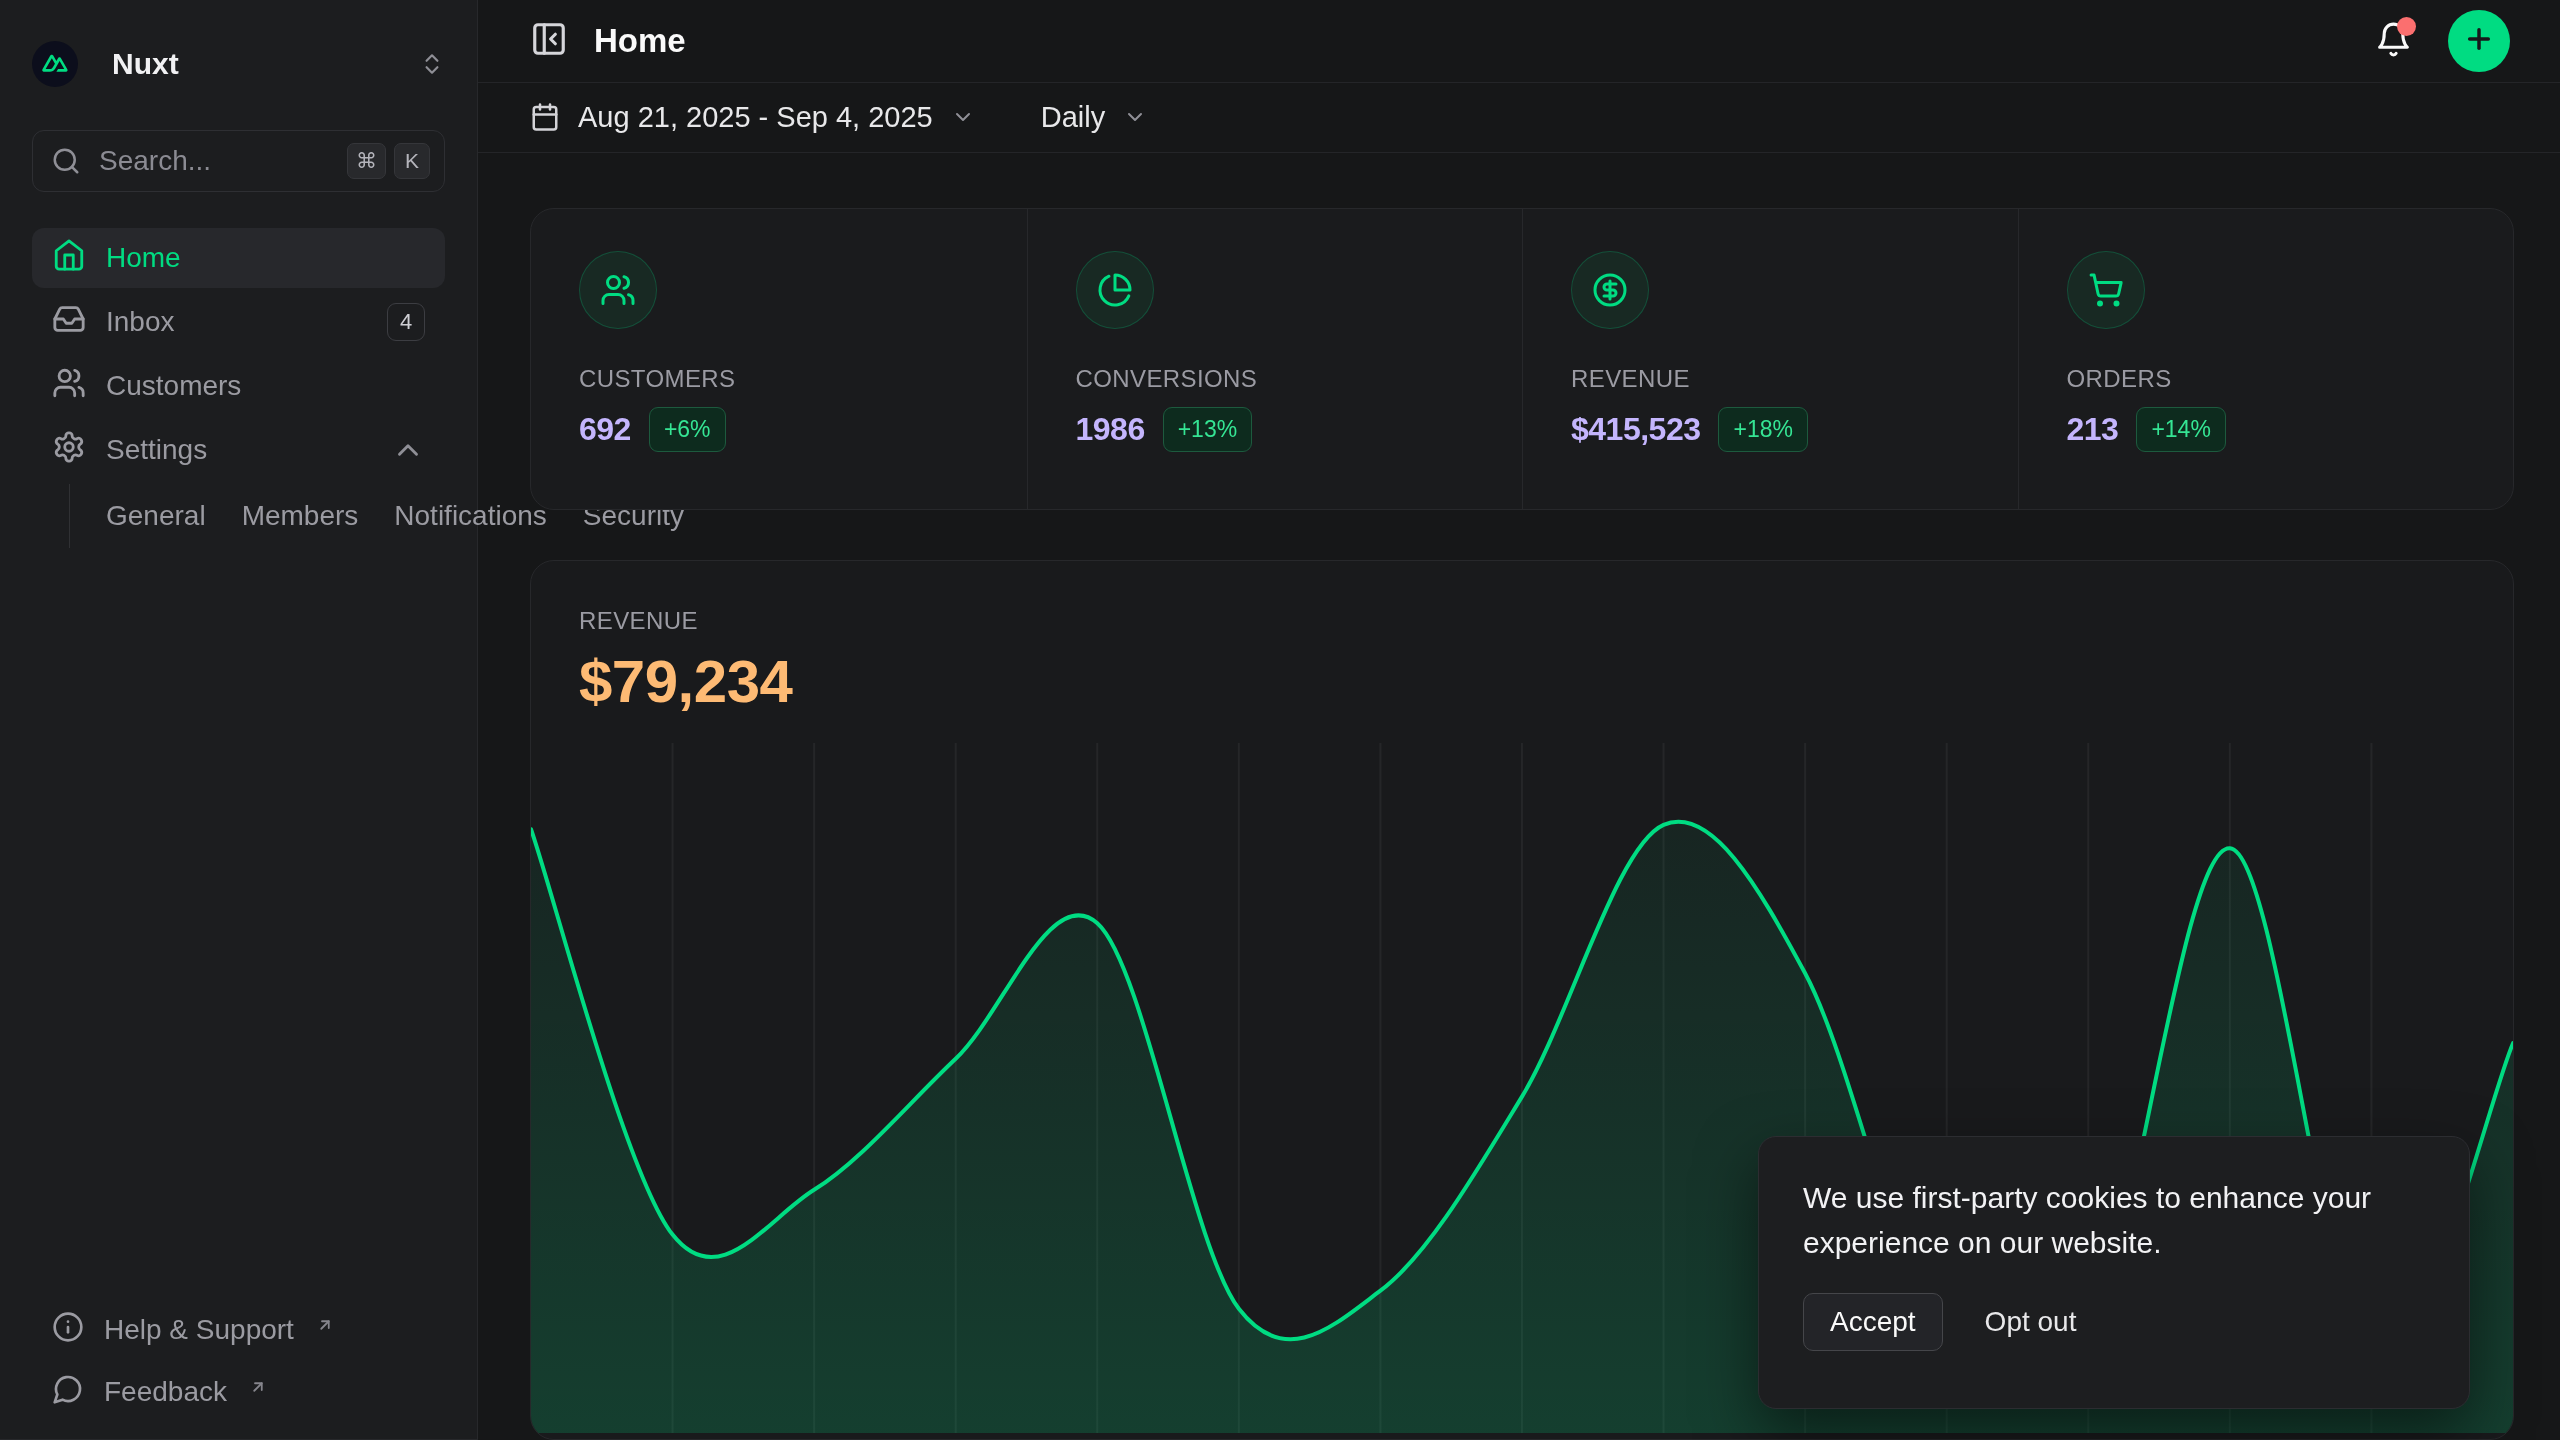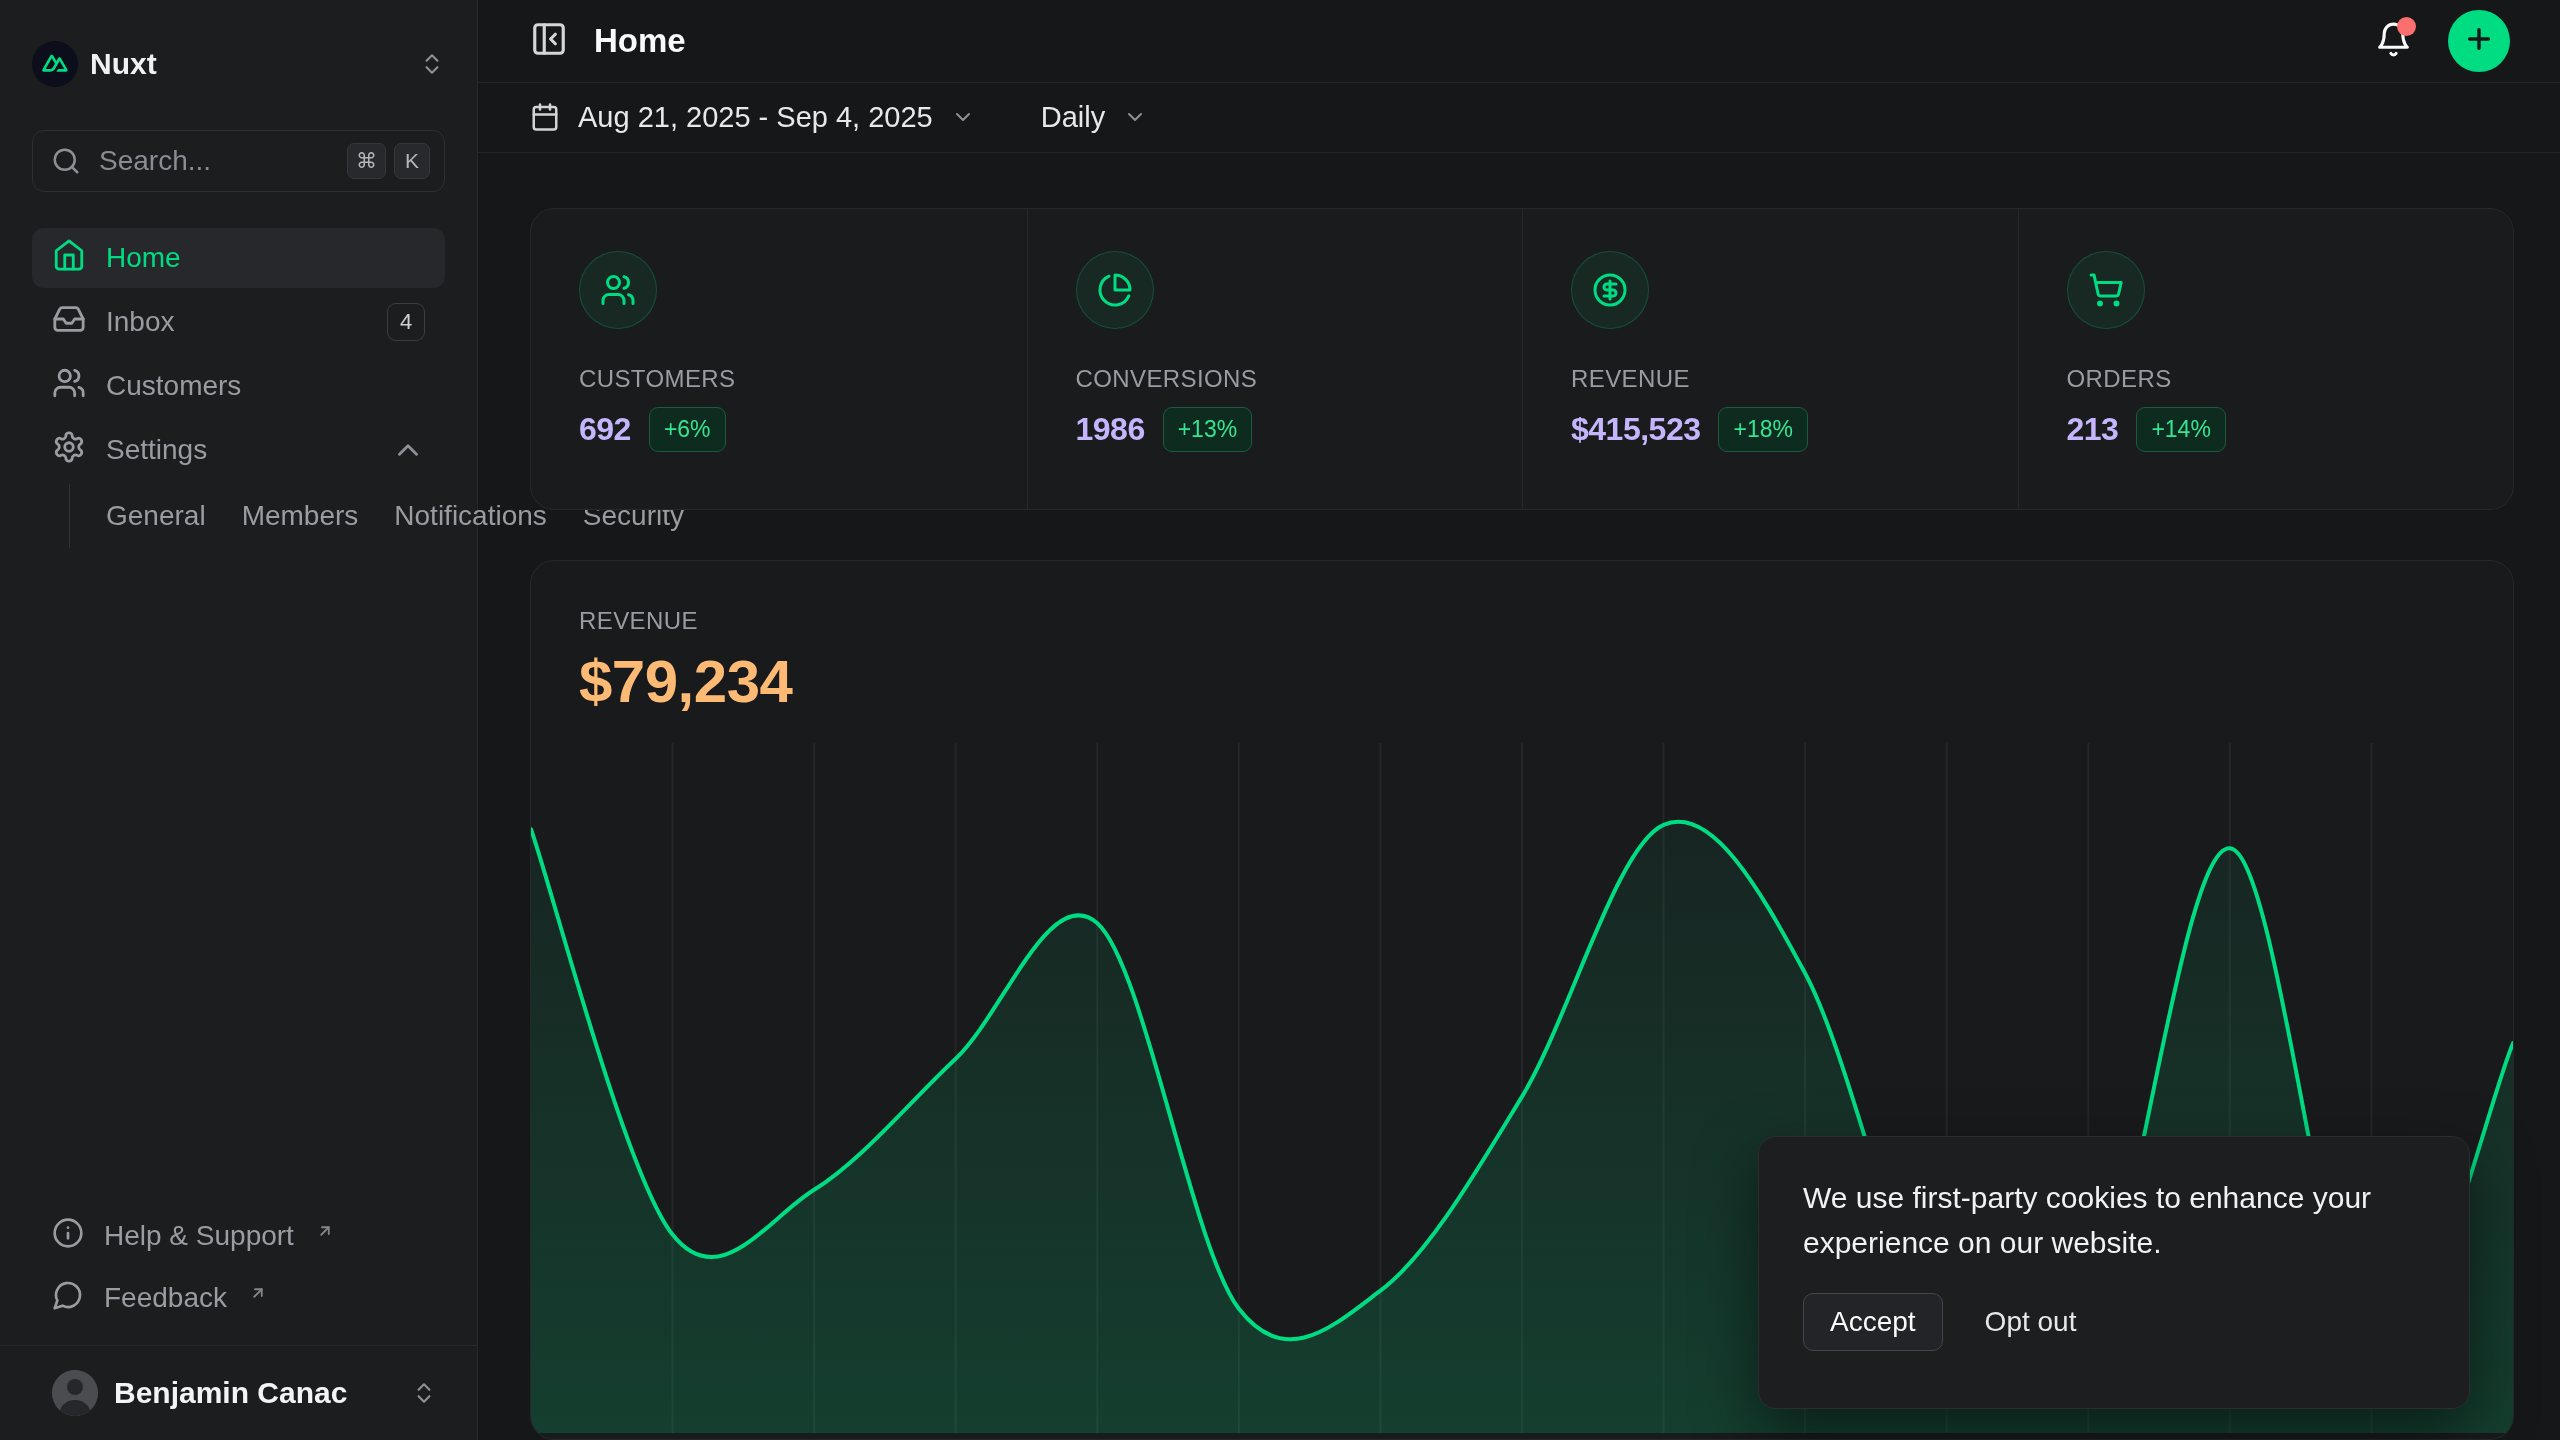--- a/index.html
+++ b/index.html
@@ -3,21 +3,21 @@
 <meta charset="utf-8">
 <style>
   * { margin:0; padding:0; box-sizing:border-box; }
   html,body { width:2560px; height:1440px; overflow:hidden; background:#161718;
     font-family:"Liberation Sans", sans-serif; color:#f4f4f5; }
   .app { display:flex; width:100%; height:100%; }
 
   
   .sidebar { width:478px; min-width:478px; background:#1c1d1f; border-right:1px solid #27282b;
     display:flex; flex-direction:column; height:100%; }
-  .brand-row { margin:40px 32px 0; height:48px; display:flex; align-items:center; gap:12px;
+  .brand-row { margin:40px 32px 0; height:48px; display:flex; align-items:center; gap:34px;
     background:none; border:none; cursor:pointer; color:#f1f1f3; }
   .brand-logo { width:46px; height:46px; border-radius:50%; background:#0c0e1c;
     display:grid; place-items:center; }
   .brand-logo svg { width:28px; height:28px; }
   .brand-name { font-size:30px; font-weight:600; }
   .ml-auto { margin-left:auto; }
   .icon-dim { color:#8f8f96; }
   .ico-26 svg { width:26px; height:26px; display:block; }
   .ico-30 svg { width:30px; height:30px; display:block; }
 
@@ -221,36 +221,20 @@
         <span>Feedback</span>
         <span class="ext-arrow"><svg viewBox="0 0 24 24" fill="none" stroke="currentColor" stroke-width="2.4" stroke-linecap="round" stroke-linejoin="round">
               <path d="M7 17 17 7"></path>
               <path d="M8 7h9v9"></path>
             </svg></span>
       </a>
     </div>
 
     <div class="side-divider"></div>
 
-    <button class="user-row">
-      <span class="avatar">
-        <svg viewBox="0 0 46 46">
-            <rect width="46" height="46" fill="#4b4c50"></rect>
-            <circle cx="23" cy="17" r="8" fill="#26272a"></circle>
-            <path d="M7 46c0-10 7-16 16-16s16 6 16 16z" fill="#26272a"></path>
-          </svg>
-      </span>
-      <span class="user-name">Benjamin Canac</span>
-      <span class="ml-auto icon-dim ico-26">
-        <svg viewBox="0 0 24 24" fill="none" stroke="currentColor" stroke-width="2" stroke-linecap="round" stroke-linejoin="round">
-            <path d="m7 15 5 5 5-5"></path>
-            <path d="m7 9 5-5 5 5"></path>
-          </svg>
-      </span>
-    </button>
   </aside>
 
   <main class="main">
 
     <header class="page-header">
       <div class="hdr-left">
         <button class="icon-btn">
           <span><svg viewBox="0 0 24 24" fill="none" stroke="currentColor" stroke-width="2" stroke-linecap="round" stroke-linejoin="round">
                 <rect x="3" y="3" width="18" height="18" rx="2"></rect>
                 <path d="M9 3v18"></path>

